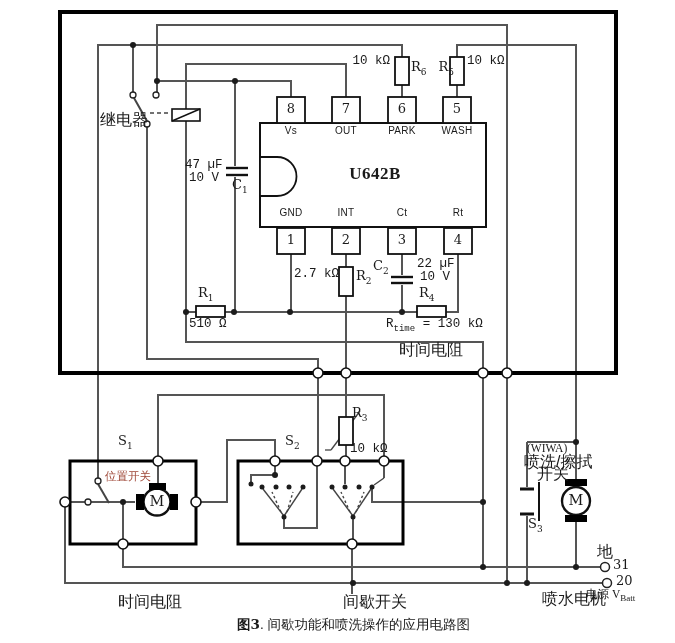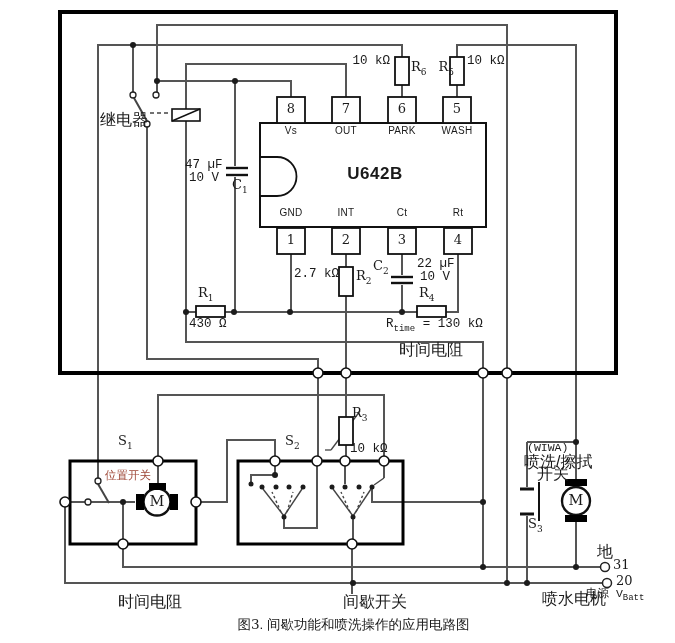--- a/index.html
+++ b/index.html
@@ -3,29 +3,29 @@
 <meta charset="utf-8">
 <style>
   html,body{margin:0;padding:0;background:#fff;}
   #stage{position:relative;width:675px;height:643px;background:#fff;overflow:hidden;
          font-family:"Liberation Sans","DejaVu Sans",sans-serif;color:#1a1a1a;}
   #schem{position:absolute;left:0;top:0;}
   .t{position:absolute;white-space:nowrap;line-height:1.05;}
   .sr{font-family:"DejaVu Serif","Liberation Serif",serif;font-size:13px;}
   .sr12{font-family:Liberation Mono, monospace;font-size:12.5px;}
   .sa{font-family:"Liberation Sans","DejaVu Sans",sans-serif;font-size:16px;}
-  .sa11{font-family:Liberation Mono, monospace;font-size:11.5px;}
+  .sa11{font-family:Liberation Serif, serif;font-size:11.5px;}
   .ctr{text-align:center;}
   .rt{text-align:right;}
   sub{font-size:9px;}
-  .icname{font-family:Liberation Sans, sans-serif;font-weight:bold;font-size:17px;letter-spacing:.5px;}
+  .icname{font-family:Liberation Serif, serif;font-weight:bold;font-size:17px;letter-spacing:.5px;}
   .pinlab{font-size:10px;letter-spacing:.3px;}
   .red{color:#9e4636;}
   .cap{font-size:13.5px;}
-  .capfig{font-family:"DejaVu Serif","Liberation Serif",serif;font-weight:normal;padding-left:32px;}
+  .capfig{font-family:"DejaVu Serif","Liberation Serif",serif;font-weight:bold;padding-left:32px;}
   .m{font-family:"DejaVu Serif","Liberation Serif",serif;font-size:14.5px;}
 </style>
 </head>
 <body>
 
 <div id="stage">
 
 <svg id="schem" width="675" height="643" viewBox="0 0 675 643">
 
   <g stroke="#555" stroke-width="1.4" fill="none" shape-rendering="crispEdges">
@@ -214,21 +214,21 @@
 <div class="t sr ctr" style="left:388px;top:233px;width:28px">3</div>
 <div class="t sr ctr" style="left:444px;top:233px;width:28px">4</div>
 
 <div class="t sr12 rt" style="left:294px;top:268px;width:42px">2.7 kΩ</div>
 <div class="t sr" style="left:356px;top:269px"><span>R</span><sub>2</sub></div>
 <div class="t sr" style="left:373px;top:259px"><span>C</span><sub>2</sub></div>
 <div class="t sr12" style="left:417px;top:258px">22 µF</div>
 <div class="t sr12" style="left:420px;top:271px">10 V</div>
 
 <div class="t sr" style="left:198px;top:286px"><span>R</span><sub>1</sub></div>
-<div class="t sr12" style="left:189px;top:318px">430 Ω</div>
+<div class="t sr12" style="left:189px;top:318px">510 Ω</div>
 <div class="t sr" style="left:419px;top:286px"><span>R</span><sub>4</sub></div>
 <div class="t sr12" style="left:386px;top:318px"><span>R</span><sub>time</sub><span> = 130 kΩ</span></div>
 <div class="t sa" style="left:399px;top:342px">时间电阻</div>
 
 <div class="t sr" style="left:352px;top:406px"><span>R</span><sub>3</sub></div>
 <div class="t sr12" style="left:350px;top:443px">10 kΩ</div>
 
 <div class="t sr" style="left:118px;top:434px"><span>S</span><sub>1</sub></div>
 <div class="t sr" style="left:285px;top:434px"><span>S</span><sub>2</sub></div>
 <div class="t sr" style="left:528px;top:517px"><span>S</span><sub>3</sub></div>

